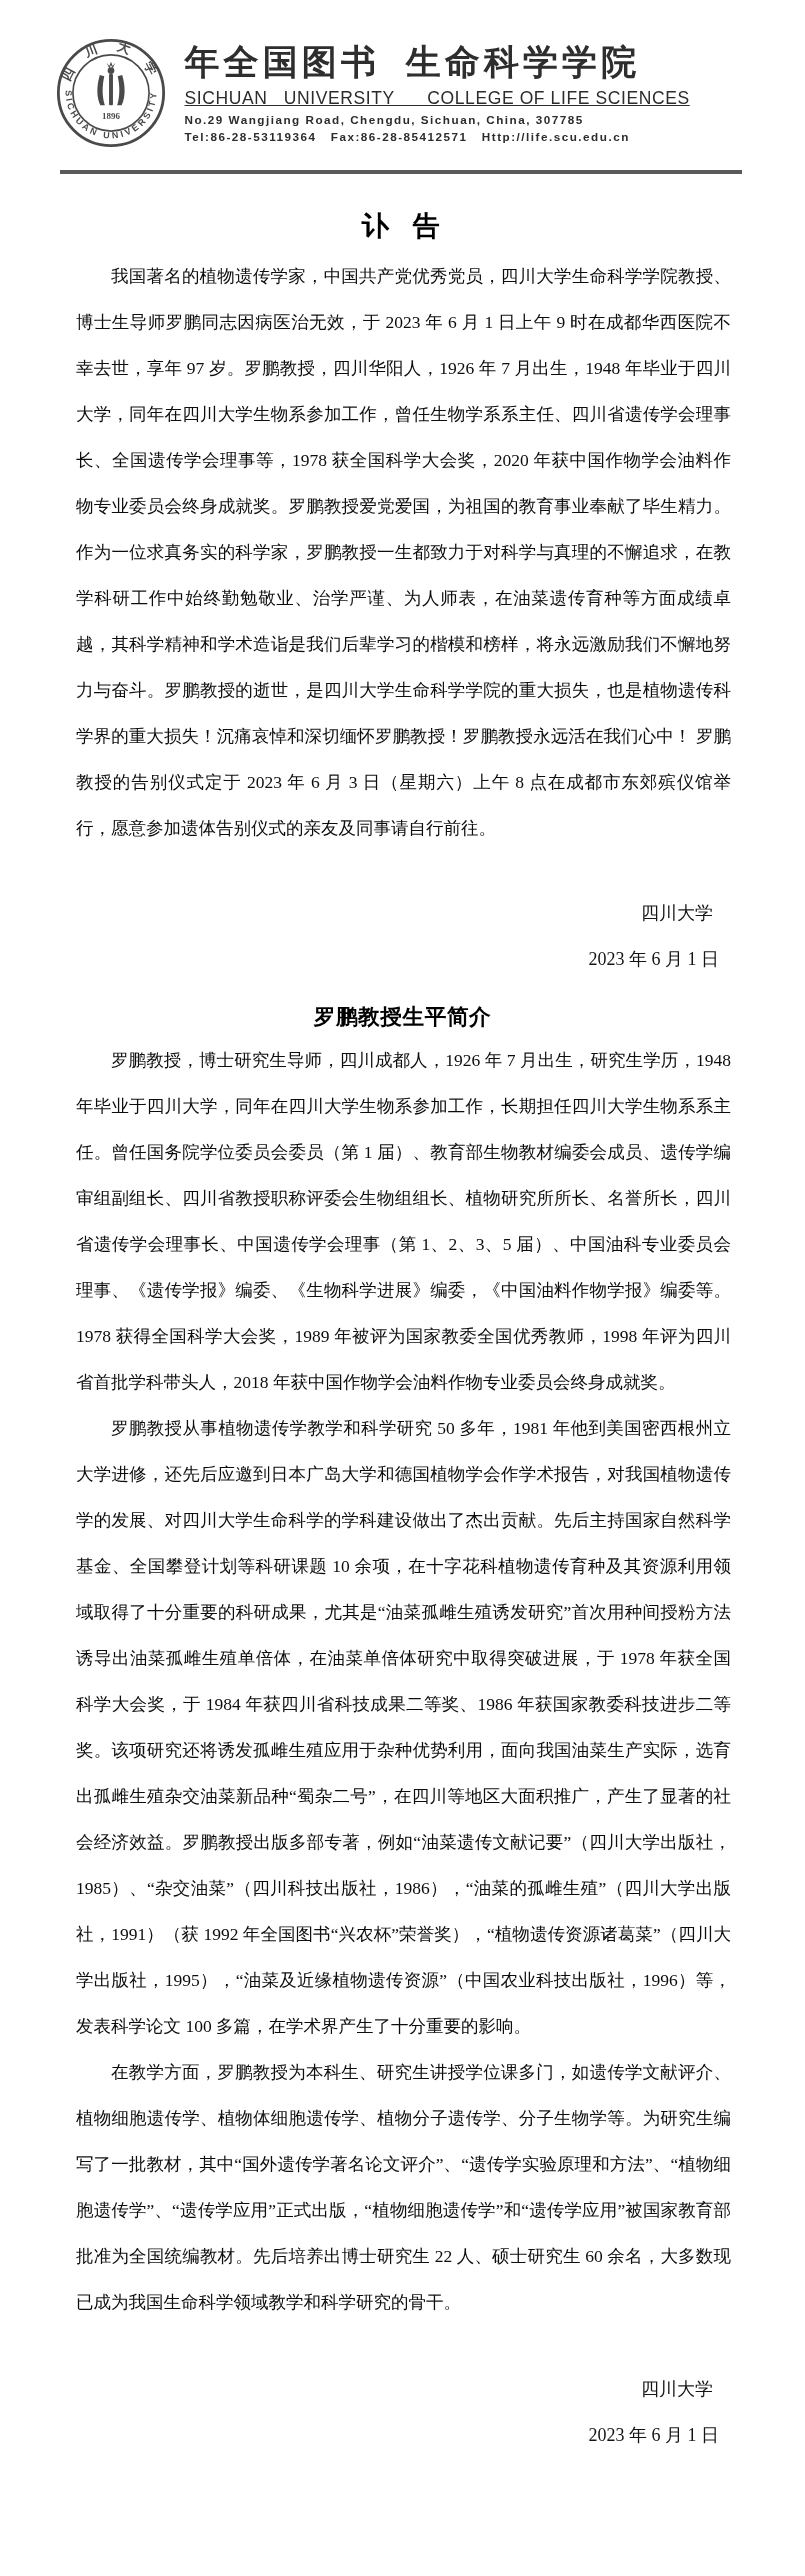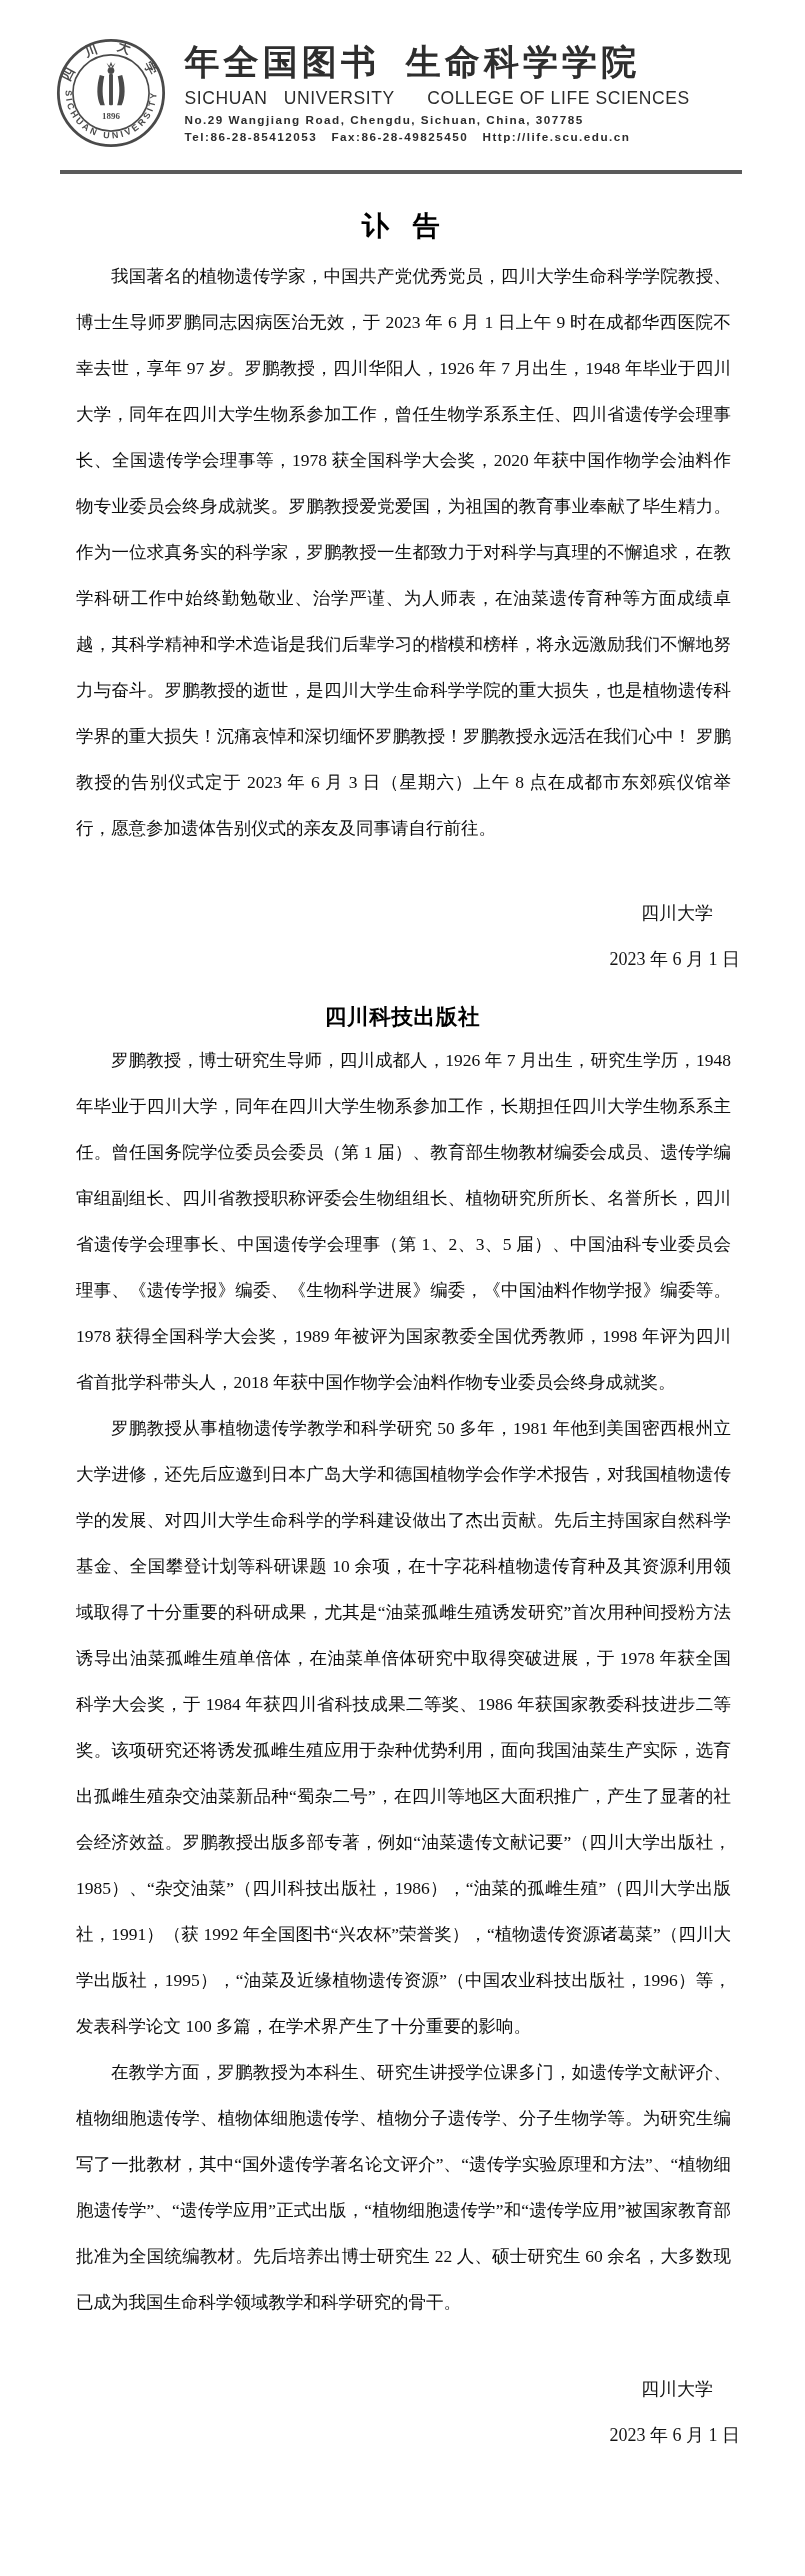--- a/index.html
+++ b/index.html
@@ -15,42 +15,42 @@
   .header{display:flex;align-items:flex-start;padding:37px 23.4px 0 55px;}
   .logo{width:112px;height:112px;flex:0 0 112px;}
   .header-text{margin-left:17.5px;padding-top:5.8px;}
   .title-cn{
     font-size:35px;font-weight:bold;color:#2e2e2e;
     letter-spacing:4.1px;line-height:1.15;white-space:pre;
   }
   .title-en{
     font-family:"Liberation Sans",sans-serif;
     font-size:17.5px;color:#2c2c2c;margin-top:4.7px;
-    letter-spacing:0.6px;white-space:pre;
+    letter-spacing:0.6px;white-space:pre;text-decoration:underline;
   }
   .addr-line{
     font-family:"Liberation Sans",sans-serif;
     font-weight:bold;font-size:11.7px;color:#2c2c2c;
     letter-spacing:1.5px;margin-top:4.1px;white-space:pre;
   }
   .divider{height:3.5px;background:#5a5a5a;margin:21px 63px 0 60px;}
 
   
   .doc-title{
     text-align:center;font-size:27px;font-weight:bold;
     letter-spacing:3.5px;margin-top:34px;color:#000;white-space:pre;
   }
   .body-text{margin-top:9.4px;}
   .body-text p{
     font-size:17.5px;line-height:46px;text-align:justify;
     margin:0 74px 0 76px;text-indent:2em;color:#0d0d0d;
   }
   .sign-block{margin-top:39px;}
   .sign-name{font-size:18px;line-height:46px;text-align:right;padding-right:92px;}
-  .sign-date{font-size:18px;line-height:46px;text-align:right;padding-right:65px;}
+  .sign-date{font-size:18px;line-height:46px;text-align:right;padding-right:86px;}
 
   
   .bio-title{
     text-align:center;font-size:21.6px;font-weight:bold;
     margin-top:20px;color:#000;letter-spacing:0.6px;
   }
   .bio-body{margin-top:5.8px;}
   .final-sign{margin-top:41px;padding-bottom:35px;}
 </style>
 </head>
@@ -80,38 +80,38 @@
         <path d="M80 68 C74 88 74 108 81 122 L89 122 C84 106 84 88 88 70 Z"></path>
         <path d="M120 68 C126 88 126 108 119 122 L111 122 C116 106 116 88 112 70 Z"></path>
       </g>
       <text x="100" y="146" font-size="16" font-weight="bold" fill="#4a4a4a" text-anchor="middle" font-family="'Liberation Serif',serif">1896</text>
     </svg>
 
     <div class="header-text">
       <div class="title-cn">年全国图书  生命科学学院</div>
       <div class="title-en">SICHUAN   UNIVERSITY      COLLEGE OF LIFE SCIENCES</div>
       <div class="addr-line">No.29 Wangjiang Road, Chengdu, Sichuan, China, 307785</div>
-      <div class="addr-line">Tel:86-28-85412053   Fax:86-28-49825450   Http://life.scu.edu.cn</div>
+      <div class="addr-line">Tel:86-28-53119364   Fax:86-28-85412571   Http://life.scu.edu.cn</div>
     </div>
   </div>
 
   <div class="divider"></div>
 
   <div class="doc-title">讣  告</div>
 
   <div class="body-text">
     <p>我国著名的植物遗传学家，中国共产党优秀党员，四川大学生命科学学院教授、博士生导师罗鹏同志因病医治无效，于 2023 年 6 月 1 日上午 9 时在成都华西医院不幸去世，享年 97 岁。罗鹏教授，四川华阳人，1926 年 7 月出生，1948 年毕业于四川大学，同年在四川大学生物系参加工作，曾任生物学系系主任、四川省遗传学会理事长、全国遗传学会理事等，1978 获全国科学大会奖，2020 年获中国作物学会油料作物专业委员会终身成就奖。罗鹏教授爱党爱国，为祖国的教育事业奉献了毕生精力。作为一位求真务实的科学家，罗鹏教授一生都致力于对科学与真理的不懈追求，在教学科研工作中始终勤勉敬业、治学严谨、为人师表，在油菜遗传育种等方面成绩卓越，其科学精神和学术造诣是我们后辈学习的楷模和榜样，将永远激励我们不懈地努力与奋斗。罗鹏教授的逝世，是四川大学生命科学学院的重大损失，也是植物遗传科学界的重大损失！沉痛哀悼和深切缅怀罗鹏教授！罗鹏教授永远活在我们心中！ 罗鹏教授的告别仪式定于 2023 年 6 月 3 日（星期六）上午 8 点在成都市东郊殡仪馆举行，愿意参加遗体告别仪式的亲友及同事请自行前往。</p>
   </div>
 
   <div class="sign-block">
     <div class="sign-name">四川大学</div>
     <div class="sign-date">2023 年 6 月 1 日</div>
   </div>
 
-  <div class="bio-title">四川科技出版社</div>
+  <div class="bio-title">罗鹏教授生平简介</div>
 
   <div class="body-text bio-body">
     <p>罗鹏教授，博士研究生导师，四川成都人，1926 年 7 月出生，研究生学历，1948 年毕业于四川大学，同年在四川大学生物系参加工作，长期担任四川大学生物系系主任。曾任国务院学位委员会委员（第 1 届）、教育部生物教材编委会成员、遗传学编审组副组长、四川省教授职称评委会生物组组长、植物研究所所长、名誉所长，四川省遗传学会理事长、中国遗传学会理事（第 1、2、3、5 届）、中国油科专业委员会理事、《遗传学报》编委、《生物科学进展》编委，《中国油料作物学报》编委等。1978 获得全国科学大会奖，1989 年被评为国家教委全国优秀教师，1998 年评为四川省首批学科带头人，2018 年获中国作物学会油料作物专业委员会终身成就奖。</p>
     <p>罗鹏教授从事植物遗传学教学和科学研究 50 多年，1981 年他到美国密西根州立大学进修，还先后应邀到日本广岛大学和德国植物学会作学术报告，对我国植物遗传学的发展、对四川大学生命科学的学科建设做出了杰出贡献。先后主持国家自然科学基金、全国攀登计划等科研课题 10 余项，在十字花科植物遗传育种及其资源利用领域取得了十分重要的科研成果，尤其是“油菜孤雌生殖诱发研究”首次用种间授粉方法诱导出油菜孤雌生殖单倍体，在油菜单倍体研究中取得突破进展，于 1978 年获全国科学大会奖，于 1984 年获四川省科技成果二等奖、1986 年获国家教委科技进步二等奖。该项研究还将诱发孤雌生殖应用于杂种优势利用，面向我国油菜生产实际，选育出孤雌生殖杂交油菜新品种“蜀杂二号”，在四川等地区大面积推广，产生了显著的社会经济效益。罗鹏教授出版多部专著，例如“油菜遗传文献记要”（四川大学出版社，1985）、“杂交油菜”（四川科技出版社，1986），“油菜的孤雌生殖”（四川大学出版社，1991）（获 1992 年全国图书“兴农杯”荣誉奖），“植物遗传资源诸葛菜”（四川大学出版社，1995），“油菜及近缘植物遗传资源”（中国农业科技出版社，1996）等，发表科学论文 100 多篇，在学术界产生了十分重要的影响。</p>
     <p>在教学方面，罗鹏教授为本科生、研究生讲授学位课多门，如遗传学文献评介、植物细胞遗传学、植物体细胞遗传学、植物分子遗传学、分子生物学等。为研究生编写了一批教材，其中“国外遗传学著名论文评介”、“遗传学实验原理和方法”、“植物细胞遗传学”、“遗传学应用”正式出版，“植物细胞遗传学”和“遗传学应用”被国家教育部批准为全国统编教材。先后培养出博士研究生 22 人、硕士研究生 60 余名，大多数现已成为我国生命科学领域教学和科学研究的骨干。</p>
   </div>
 
   <div class="sign-block final-sign">
     <div class="sign-name">四川大学</div>
     <div class="sign-date">2023 年 6 月 1 日</div>

